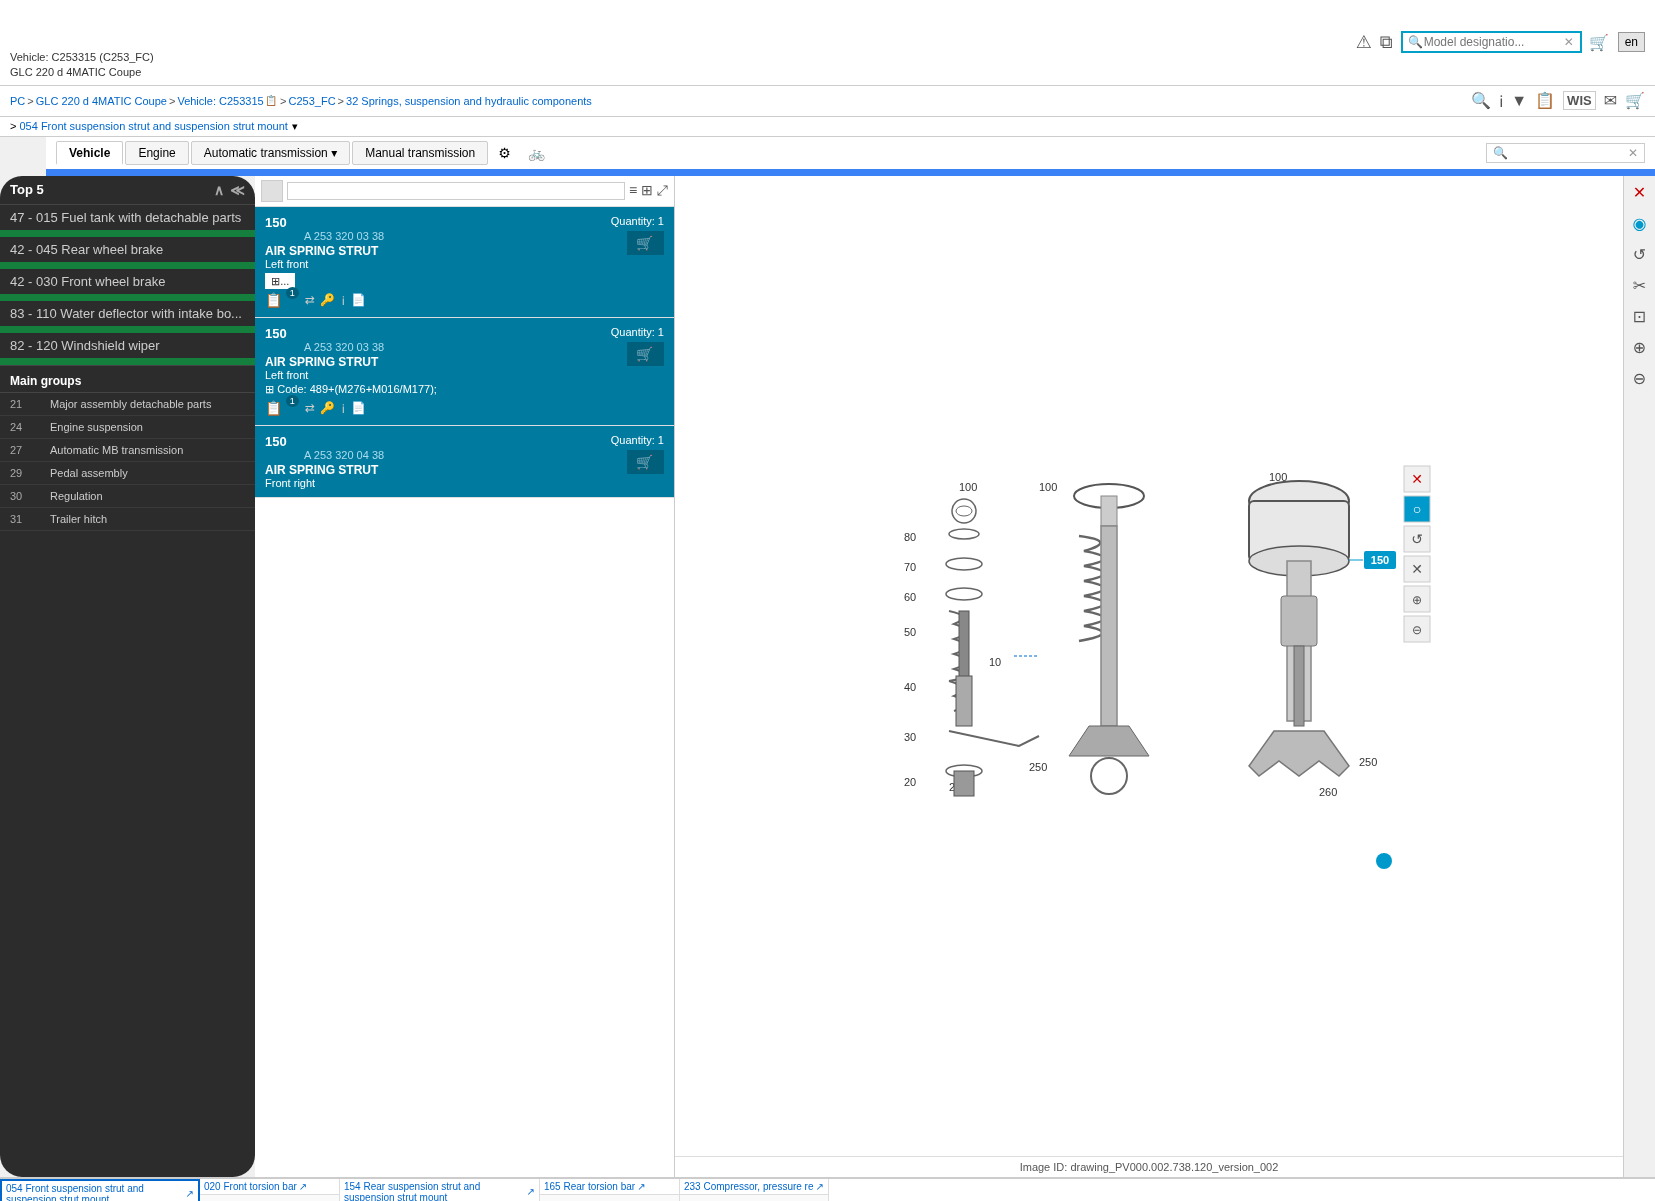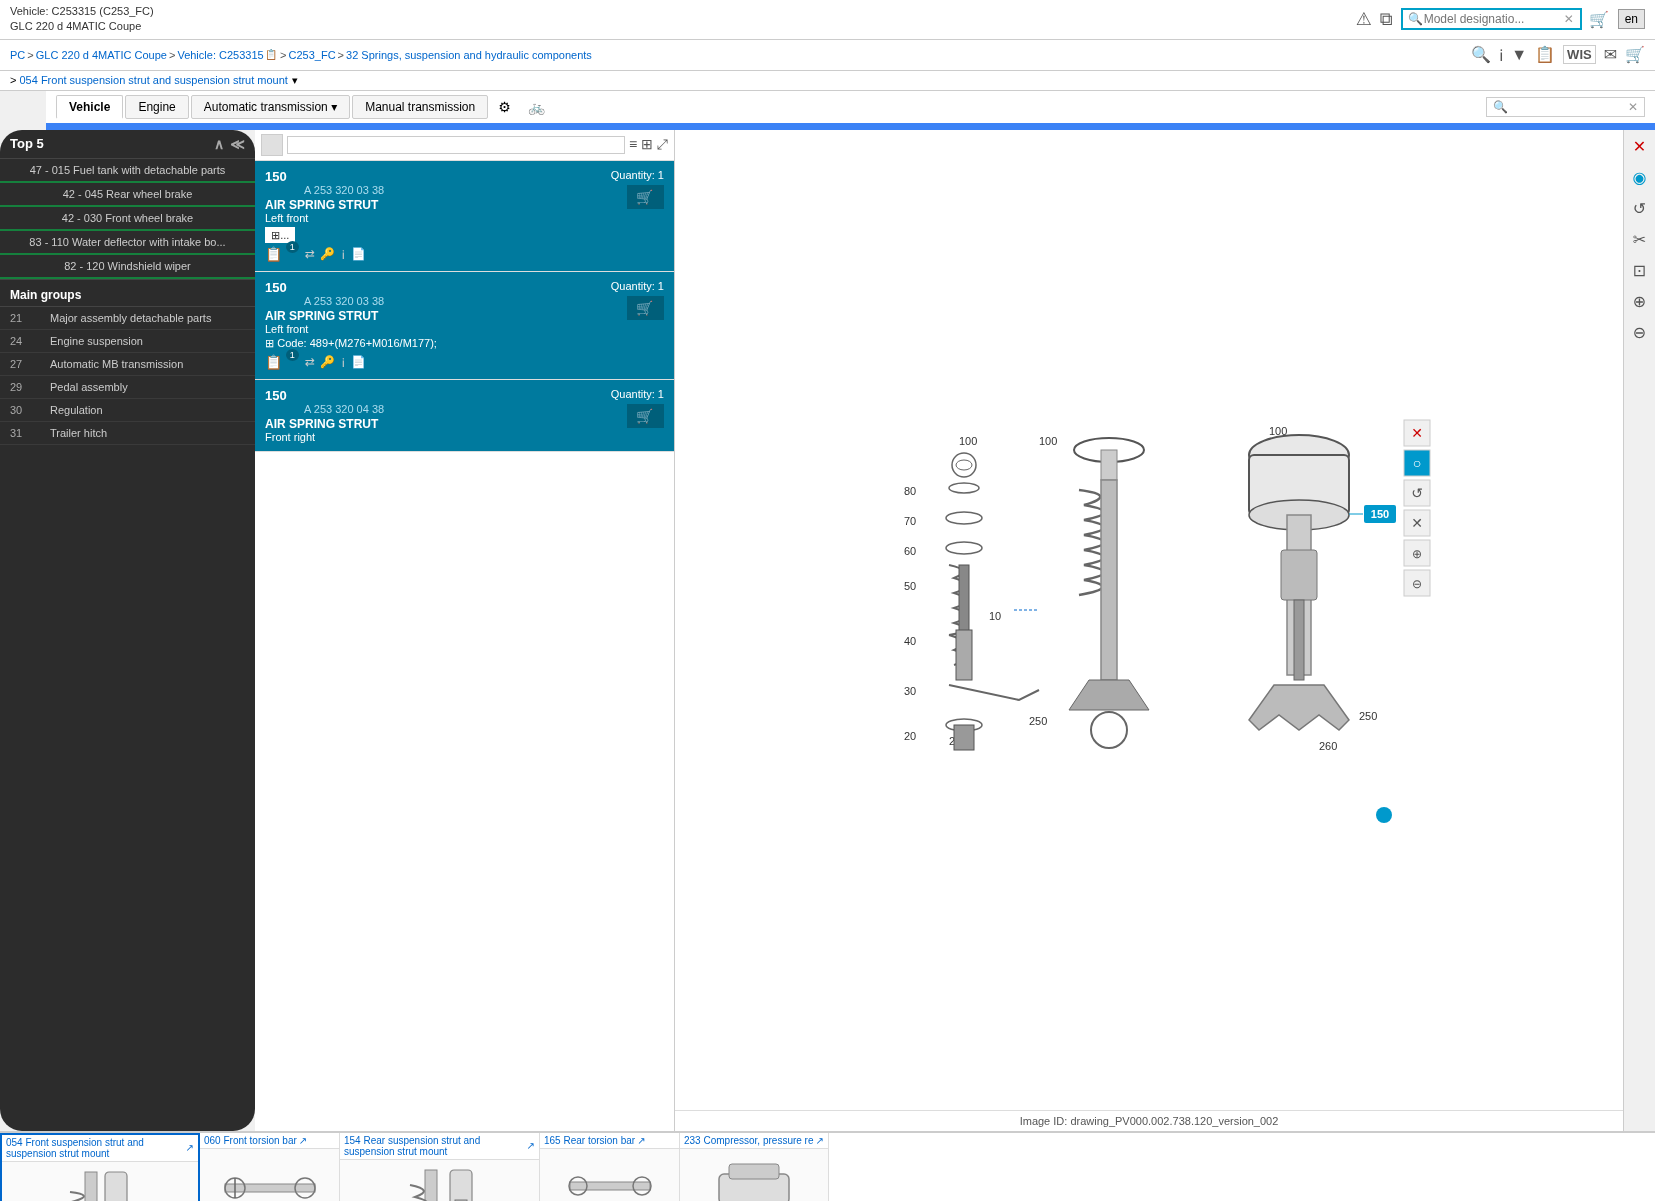--- a/index.html
+++ b/index.html
@@ -7,21 +7,21 @@
 
     
     .top-header {
       background: #fff;
       border-bottom: 1px solid #ccc;
       padding: 4px 10px;
       display: flex;
       align-items: center;
       justify-content: space-between;
     }
-    .vehicle-info { font-size: 11px; color: #333; }
+    .vehicle-info { font-size: 11px; color: #333; margin-top: 46px; }
     .vehicle-info div { line-height: 1.4; }
     .header-right {
       display: flex;
       align-items: center;
       gap: 8px;
     }
     .header-icon {
       font-size: 18px;
       color: #555;
       cursor: pointer;
@@ -158,25 +158,24 @@
       padding: 6px 10px;
       font-weight: bold;
       font-size: 13px;
       border-bottom: 1px solid #444;
     }
     .top5-header-icons { display: flex; gap: 6px; }
     .top5-header-icons span { cursor: pointer; color: #aaa; font-size: 14px; }
     .top5-items { border-bottom: 1px solid #444; }
     .top5-item {
       padding: 5px 10px;
-      font-size: 11px;
-      cursor: pointer;
-      border-bottom: 2px solid #15803d;
+      font-size: 13px;
+      cursor: pointer;
+      border-bottom: 7px solid #15803d;
       color: #ccc;
-      text-align: center;
     }
     .main-groups-header {
       padding: 8px 10px 4px 10px;
       font-weight: bold;
       font-size: 12px;
       color: #fff;
       border-bottom: 1px solid #444;
     }
     .group-item {
       display: flex;
@@ -729,21 +728,21 @@
           <path d="M20,25 Q45,28 25,34 Q50,40 25,46 Q50,52 20,57" fill="none" stroke="#777" stroke-width="2"></path>
           <path d="M30,45 L70,50 L80,42" fill="none" stroke="#666" stroke-width="1.5"></path>
           <rect x="55" y="5" width="22" height="35" rx="4" fill="#ddd" stroke="#888" stroke-width="1.2"></rect>
           <rect x="61" y="35" width="10" height="25" fill="#bbb" stroke="#777" stroke-width="1"></rect>
         </svg>
       </div>
     </div>
 
     <div class="thumb-item">
       <div class="thumb-label">
-        <span>060 Front torsion bar</span>
+        <span>020 Front torsion bar</span>
         <span style="font-size:10px;">↗</span>
       </div>
       <div class="thumb-img">
         <svg viewBox="0 0 110 70" width="110" height="70">
           <rect x="10" y="30" width="90" height="8" fill="#ccc" stroke="#888" stroke-width="1"></rect>
           <circle cx="20" cy="34" r="10" fill="none" stroke="#777" stroke-width="1.5"></circle>
           <circle cx="90" cy="34" r="10" fill="none" stroke="#777" stroke-width="1.5"></circle>
           <line x1="20" y1="24" x2="20" y2="44" stroke="#666" stroke-width="1.5"></line>
         </svg>
       </div>

